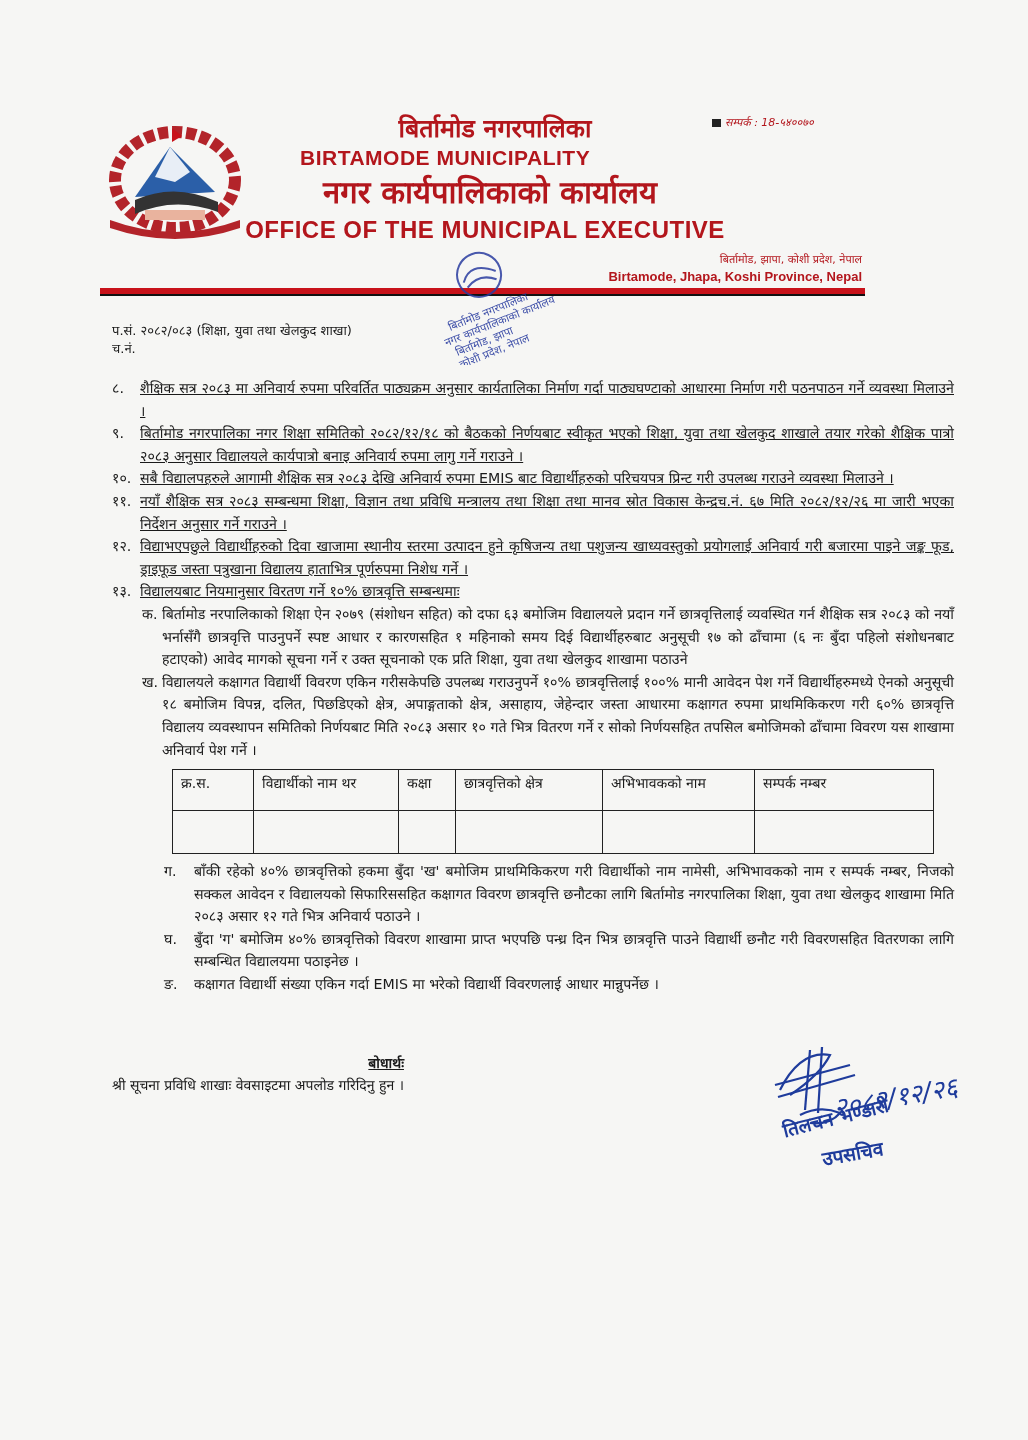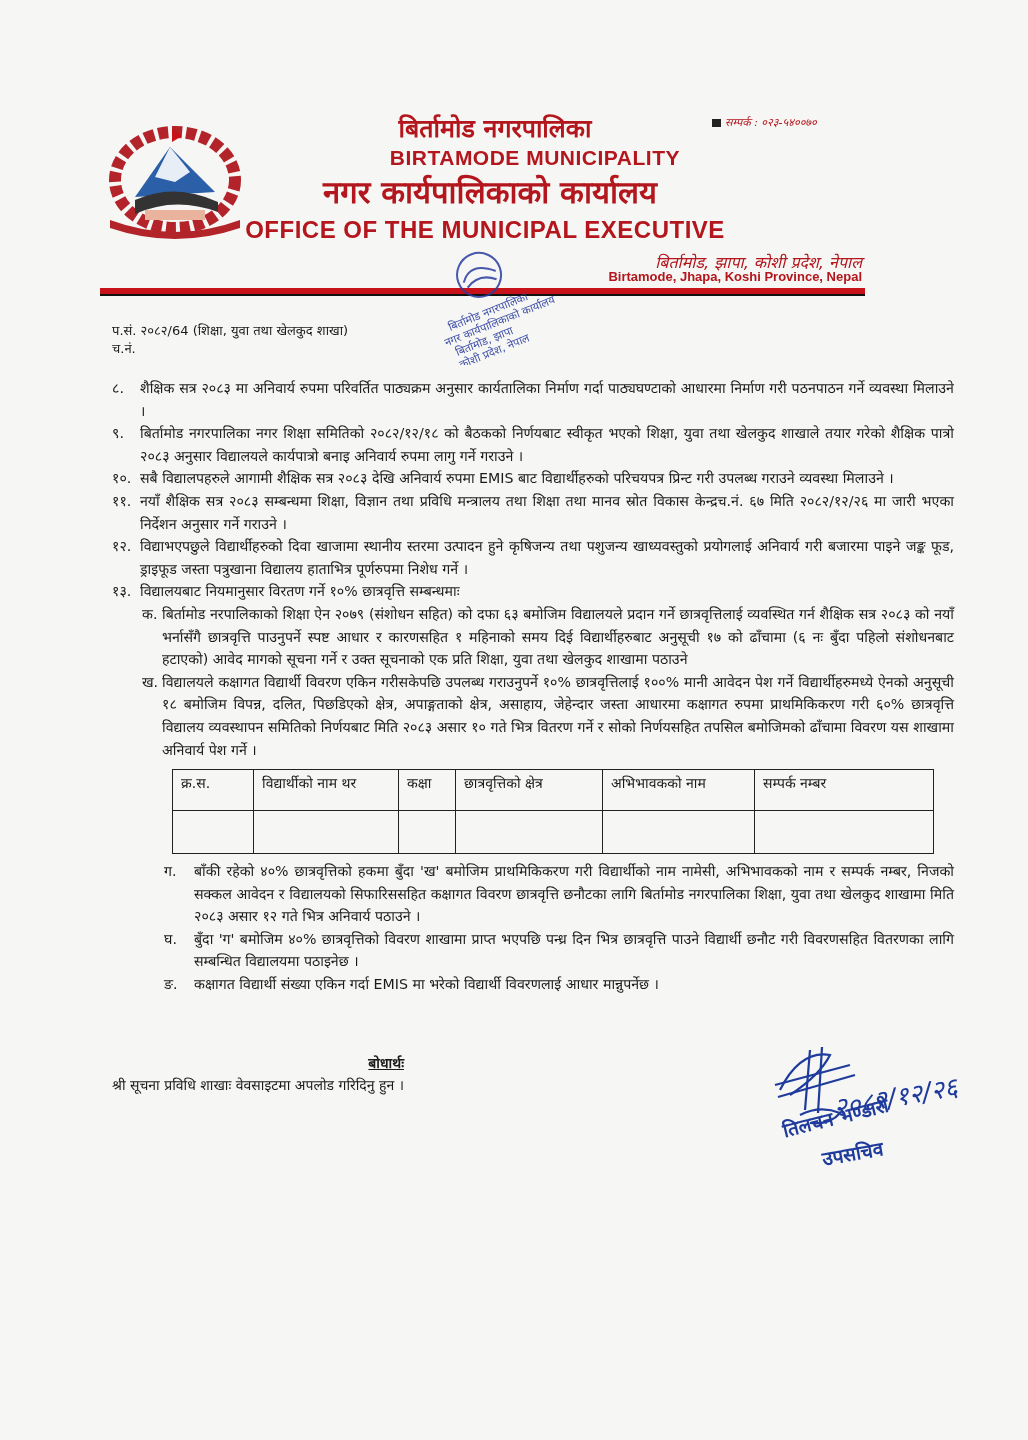--- a/index.html
+++ b/index.html
@@ -9,45 +9,45 @@
     font-family: "DejaVu Sans", sans-serif;
     color: #1a1a1a;
     position: relative;
   }
   .page { position: absolute; left: 0; top: 0; width: 1028px; height: 1280px; }
 
   
   .emblem { position: absolute; left: 100px; top: 122px; width: 150px; height: 118px; }
   .title-np { position: absolute; left: 330px; top: 110px; width: 330px; text-align: center;
     font-family: "DejaVu Sans", sans-serif; font-weight: bold; font-size: 25px; color: #b3161c; }
-  .title-en { position: absolute; left: 300px; top: 146px; width: 380px; text-align: right;
+  .title-en { position: absolute; left: 300px; top: 146px; width: 380px; text-align: left;
     font-family: "Liberation Sans", sans-serif; font-weight: bold; font-size: 21px; color: #b3161c; letter-spacing: 0.5px; }
   .office-np { position: absolute; left: 250px; top: 170px; width: 480px; text-align: center;
     font-family: "DejaVu Sans", sans-serif; font-weight: bold; font-size: 31px; color: #b3161c; }
   .office-en { position: absolute; left: 245px; top: 216px; width: 480px; text-align: center;
     font-family: Liberation Sans, sans-serif; font-weight: bold; font-size: 24px; color: #b3161c; letter-spacing: 0.5px; }
   .phone { position: absolute; left: 712px; top: 114px; font-size: 11px; font-style: italic; color: #b3161c; }
   .phone .sq { display: inline-block; width: 9px; height: 8px; background: #222; margin-right: 4px; vertical-align: middle; }
-  .addr-np { position: absolute; right: 166px; top: 251px; font-size: 16px; font-style: italic; color: #b3161c; }
+  .addr-np { position: absolute; right: 166px; top: 251px; font-size: 11px; color: #b3161c; }
   .addr-en { position: absolute; right: 166px; top: 269px; font-family: "Liberation Sans", sans-serif;
     font-size: 13px; font-weight: bold; color: #b3161c; }
   .rule-red { position: absolute; left: 100px; top: 288px; width: 765px; height: 6px; background: #c8121a; }
   .rule-black { position: absolute; left: 100px; top: 294px; width: 765px; height: 2px; background: #111; }
 
   
   .stamp { position: absolute; left: 415px; top: 245px; width: 150px; height: 120px; }
 
   
   .ref { position: absolute; left: 112px; top: 322px; font-size: 13px; line-height: 18px; }
 
   
   .body { position: absolute; left: 112px; top: 377px; width: 842px; font-size: 14.2px; line-height: 22.6px; }
   .item { display: flex; margin-bottom: 0px; }
   .item .num { width: 28px; flex: none; }
-  .item .txt { flex: 1; text-align: justify; }
+  .item .txt { flex: 1; text-align: justify; text-decoration: underline; }
   .sub { display: flex; margin-left: 30px; }
   .sub .lbl { width: 20px; flex: none; }
   .sub .txt { flex: 1; text-align: justify; }
   .sub2 { display: flex; margin-left: 52px; }
   .sub2 .lbl { width: 30px; flex: none; }
   .sub2 .txt { flex: 1; text-align: justify; }
 
   table.form { border-collapse: collapse; margin: 8px 16px 6px 60px; width: 762px; font-size: 14px; }
   table.form th, table.form td { border: 1.5px solid #222; text-align: left; font-weight: normal; padding: 2px 8px; vertical-align: top; }
   table.form th { height: 36px; }
@@ -75,21 +75,21 @@
     <path d="M10,98 Q75,122 140,98 L140,106 Q75,128 10,106 Z" fill="#b3242a"></path>
     <polygon points="72,6 72,20 82,14" fill="#c8121a"></polygon>
   </svg>
 
   <div class="title-np">बिर्तामोड नगरपालिका</div>
   <div class="title-en">BIRTAMODE MUNICIPALITY</div>
   <div class="office-np">नगर कार्यपालिकाको कार्यालय</div>
   <div class="office-en">OFFICE OF THE MUNICIPAL EXECUTIVE</div>
 
   <div class="phone">
-    <span class="sq"></span><span>सम्पर्क : ०२३-५४००७०</span>
+    <span class="sq"></span><span>सम्पर्क : 18-५४००७०</span>
   </div>
   <div class="addr-np">बिर्तामोड, झापा, कोशी प्रदेश, नेपाल</div>
   <div class="addr-en">Birtamode, Jhapa, Koshi Province, Nepal</div>
 
   <div class="rule-red"></div>
   <div class="rule-black"></div>
 
   <svg class="stamp" viewBox="0 0 150 120">
     <g transform="rotate(-20 75 60)" fill="none" stroke="#2a3da0" stroke-width="2" opacity="0.85">
       <circle cx="75" cy="28" r="22"></circle>
@@ -98,21 +98,21 @@
     </g>
     <g fill="#2a3da0" font-family="DejaVu Sans, sans-serif" font-size="11" opacity="0.9">
       <text x="32" y="70" transform="rotate(-22 75 70)">बिर्तामोड नगरपालिका</text>
       <text x="28" y="84" transform="rotate(-22 75 84)">नगर कार्यपालिकाको कार्यालय</text>
       <text x="40" y="98" transform="rotate(-22 75 98)">बिर्तामोड, झापा</text>
       <text x="44" y="112" transform="rotate(-22 75 112)">कोशी प्रदेश, नेपाल</text>
     </g>
   </svg>
 
   <div class="ref">
-    <div>प.सं. २०८२/64  (शिक्षा, युवा तथा खेलकुद शाखा)</div>
+    <div>प.सं. २०८२/०८३  (शिक्षा, युवा तथा खेलकुद शाखा)</div>
     <div>च.नं.</div>
   </div>
 
   <div class="body">
     <div class="item">
       <span class="num">८.</span>
       <span class="txt">शैक्षिक सत्र २०८३ मा अनिवार्य रुपमा परिवर्तित पाठ्यक्रम अनुसार कार्यतालिका निर्माण गर्दा पाठ्यघण्टाको आधारमा निर्माण गरी पठनपाठन गर्ने व्यवस्था मिलाउने ।</span>
     </div>
     <div class="item">
       <span class="num">९.</span>

